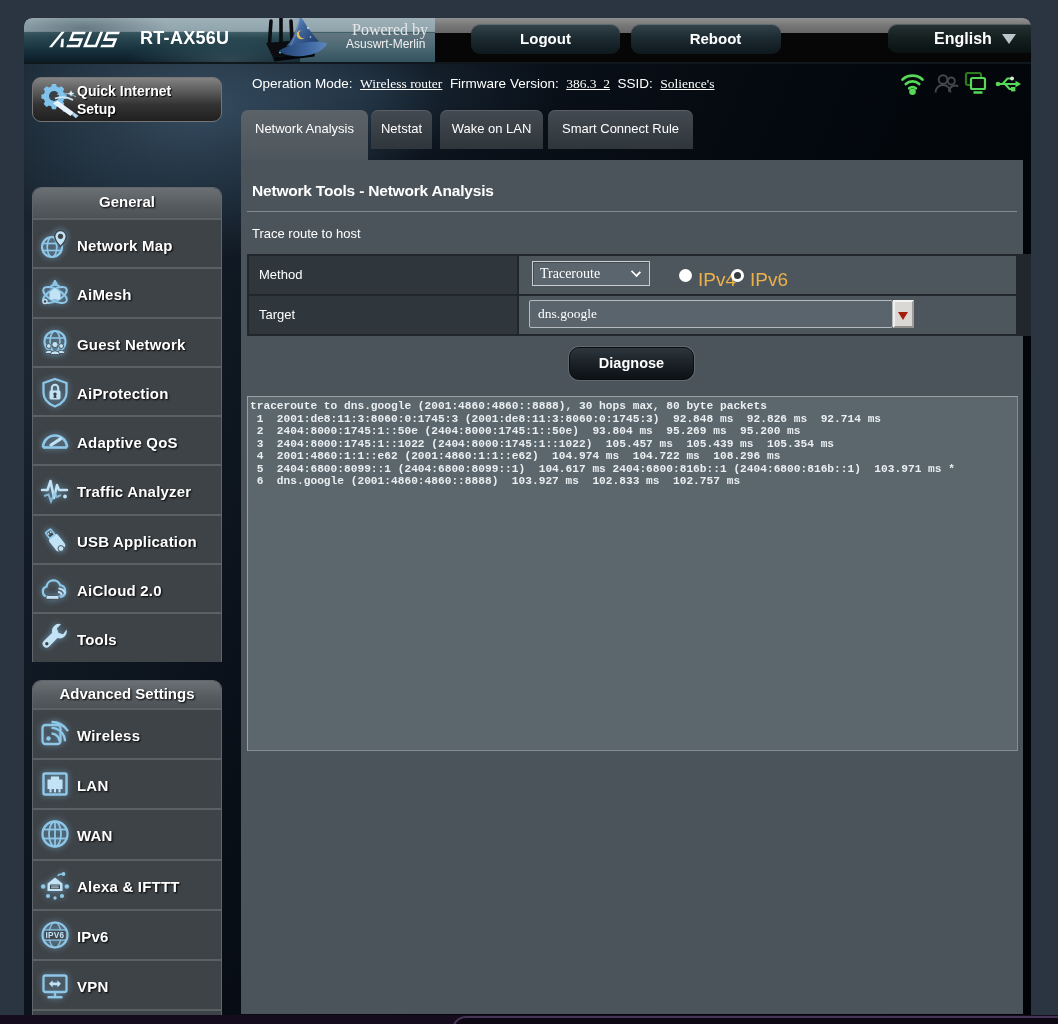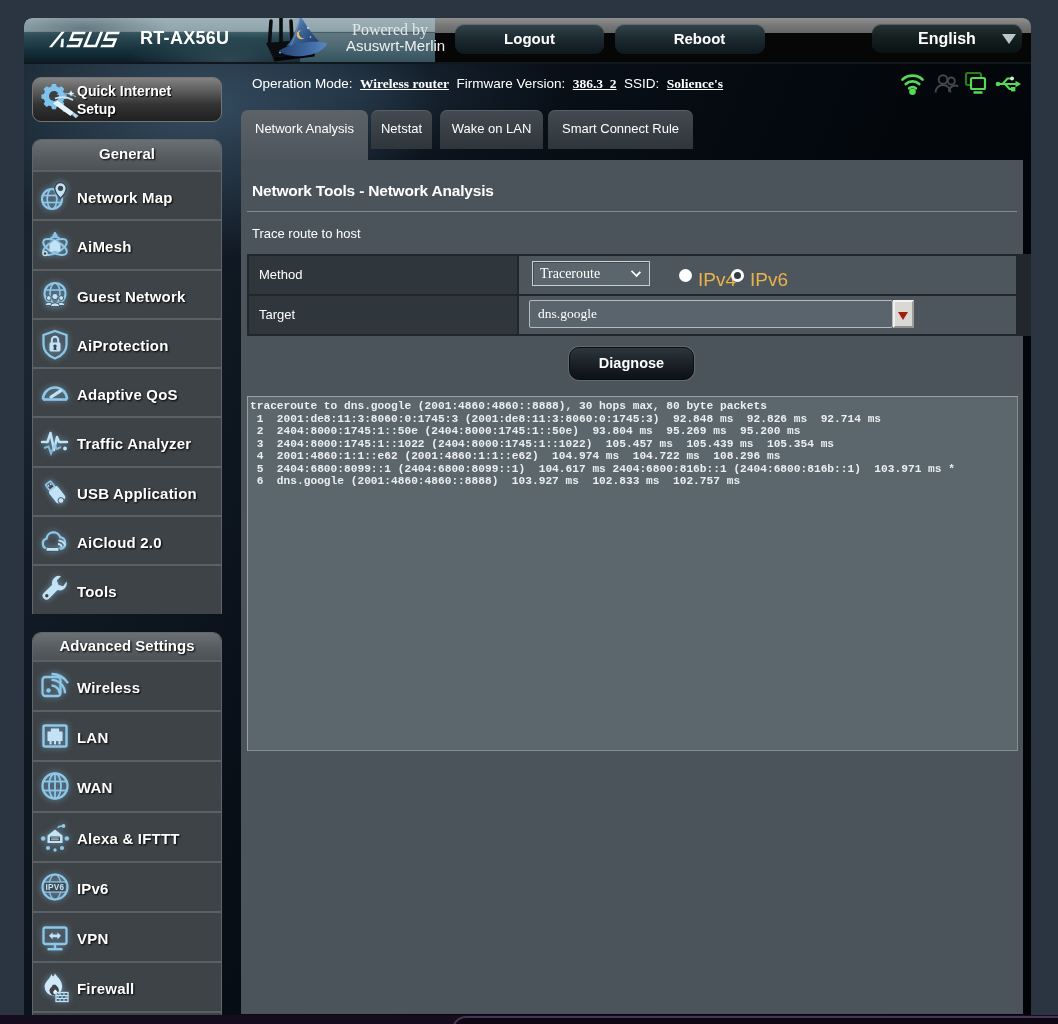--- a/index.html
+++ b/index.html
@@ -22,33 +22,33 @@
     border-radius:8px 8px 0 0; }
   #banner-right { position:absolute; left:411px; top:0; width:596px; height:44px; background:#060606; border-radius:0 8px 0 0; }
   #banner-right-top { position:absolute; left:411px; top:0; width:596px; height:15px;
     background:linear-gradient(to bottom, #909090, #757575 55%, #676767); border-radius:0 8px 0 0; }
   #banner-line { position:absolute; left:0; top:44px; width:1007px; height:2px; background:#10181d; }
   #powered-box { position:absolute; left:276px; top:15px; width:135px; height:29px;
     background:linear-gradient(to bottom, #637680 0%, #4e6a74 45%, #3f5d68 75%, #365460 100%); }
   .asus-logo { position:absolute; left:25px; top:12px; width:76px; height:19px; }
   #model-name { position:absolute; left:116px; top:10px; color:#fff; font-size:18px; font-weight:bold; letter-spacing:0.3px; }
   #powered1 { position:absolute; left:328px; top:3px; color:#e6e6e6; font-size:16px;font-family:Liberation Serif, serif; }
-  #powered2 { position:absolute; left:322px; top:19px; color:#f0f0f0; font-size:15px; }
+  #powered2 { position:absolute; left:322px; top:19px; color:#f0f0f0; font-size:12px; }
   .topbtn { position:absolute; top:6px; height:30px; border-radius:9px; color:#fff; font-size:15px; font-weight:bold;
     text-align:center; line-height:29px;
     background:linear-gradient(to bottom, #35444c 0%, #1d2b32 45%, #0e181d 100%);
-    box-shadow:inset 0 1px 0 rgba(255,255,255,0.22); }
+    box-shadow:inset 0 1px 0 rgba(255,255,255,0.22);margin-left:16px; }
   #btn-logout { left:431px; width:149px; }
   #btn-reboot { left:591px; width:150px;padding-left:19px; }
   #btn-lang { left:848px; width:150px; height:29px; font-size:16px; background:linear-gradient(to bottom, #273236 0%, #15201f 45%, #0a1214 100%); }
   #lang-arrow { position:absolute; left:978px; top:16px; width:0; height:0;
     border-left:7px solid transparent; border-right:7px solid transparent; border-top:10px solid #b9c6cb; }
   
   #oprow { position:absolute; left:228px; top:58px; width:600px; color:#fff; font-size:13.5px; }
-  #oprow .v { font-family:"Liberation Serif", serif; font-weight:bold; text-decoration:underline; font-size:13.5px; }
+  #oprow .v { font-family:"Liberation Serif", serif; font-weight:normal; text-decoration:underline; font-size:13.5px; }
   
   #sticons { position:absolute; left:876px; top:53px; width:125px; height:26px; }
   
   .tab { position:absolute; top:92px; height:39px; border-radius:7px 7px 0 0; color:#fff; font-size:13px;
     text-align:center; background:linear-gradient(to bottom, #434a51 0%, #343b41 70%, #2e353b 100%);
     line-height:38px; box-shadow:inset 0 1px 0 rgba(255,255,255,0.12); }
   #tab-active { position:absolute; left:217px; top:92px; width:127px; height:52px; border-radius:7px 7px 0 0;
     background:linear-gradient(to bottom, #5b6268 0%, #4e565d 100%); color:#fff; font-size:13px; text-align:center; line-height:38px; }
   #tab2 { left:347px; width:61px; }
   #tab3 { left:416px; width:103px; }
@@ -87,21 +87,21 @@
   
   #tarea { position:absolute; left:6px; top:236px; width:771px; height:355px; background:#5c666d;
     border-top:1px solid #9aa1a5; border-left:1px solid #9aa1a5; border-right:1px solid #878e93; border-bottom:1px solid #878e93;
     color:#eaeff1; font-family:"Liberation Mono", monospace; font-size:11.2px; font-weight:bold;
     line-height:12.5px; padding:3px 0 0 2px; white-space:pre; }
   
   #qis { position:absolute; left:8px; top:59px; width:190px; height:45px; border-radius:9px;
     background:linear-gradient(to bottom, #828282 0%, #5a5a5a 32%, #333333 62%, #202020 100%);
     border:1px solid #757575; }
   #qis .t { position:absolute; left:44px; top:4px; color:#fff; font-size:14px; font-weight:bold; line-height:18px; text-shadow:1px 1px 1px #000; }
-  .sblock { position:absolute; left:8px; width:190px; border-radius:9px 9px 0 0; overflow:hidden; border:1px solid #60666b; border-bottom:none; }
+  .sblock { position:absolute; left:8px; width:190px; border-radius:9px 9px 0 0; overflow:hidden; border:1px solid #60666b; border-bottom:none;margin-top:48px; }
   .shead { height:30px; background:linear-gradient(to bottom, #6b7074 0%, #565b60 60%, #4d5257 100%);
     color:#fff; font-size:15px; font-weight:bold; text-align:center; line-height:28px; text-shadow:1px 1px 2px #000; }
   .sitem { height:49.3px; background:#3e4347; border-top:2px solid #5a6064; position:relative; }
   #block-adv .sitem { height:50.2px; }
   #block-adv .shead { height:27px; line-height:26px; }
   .sitem .lab { position:absolute; left:44px; top:17px; color:#fff; font-size:15px; font-weight:bold; text-shadow:1px 1px 2px #000; letter-spacing:0.2px; }
   .sitem svg { position:absolute; left:7px; top:9px; filter:drop-shadow(0 0 3px rgba(130,195,240,0.6)); }
   
   #botbar { position:absolute; left:0; top:1015px; width:1058px; height:9px; background:#150d1d; }
   #botcurve { position:absolute; left:452px; top:1016px; width:640px; height:20px; border:2px solid #453456;

